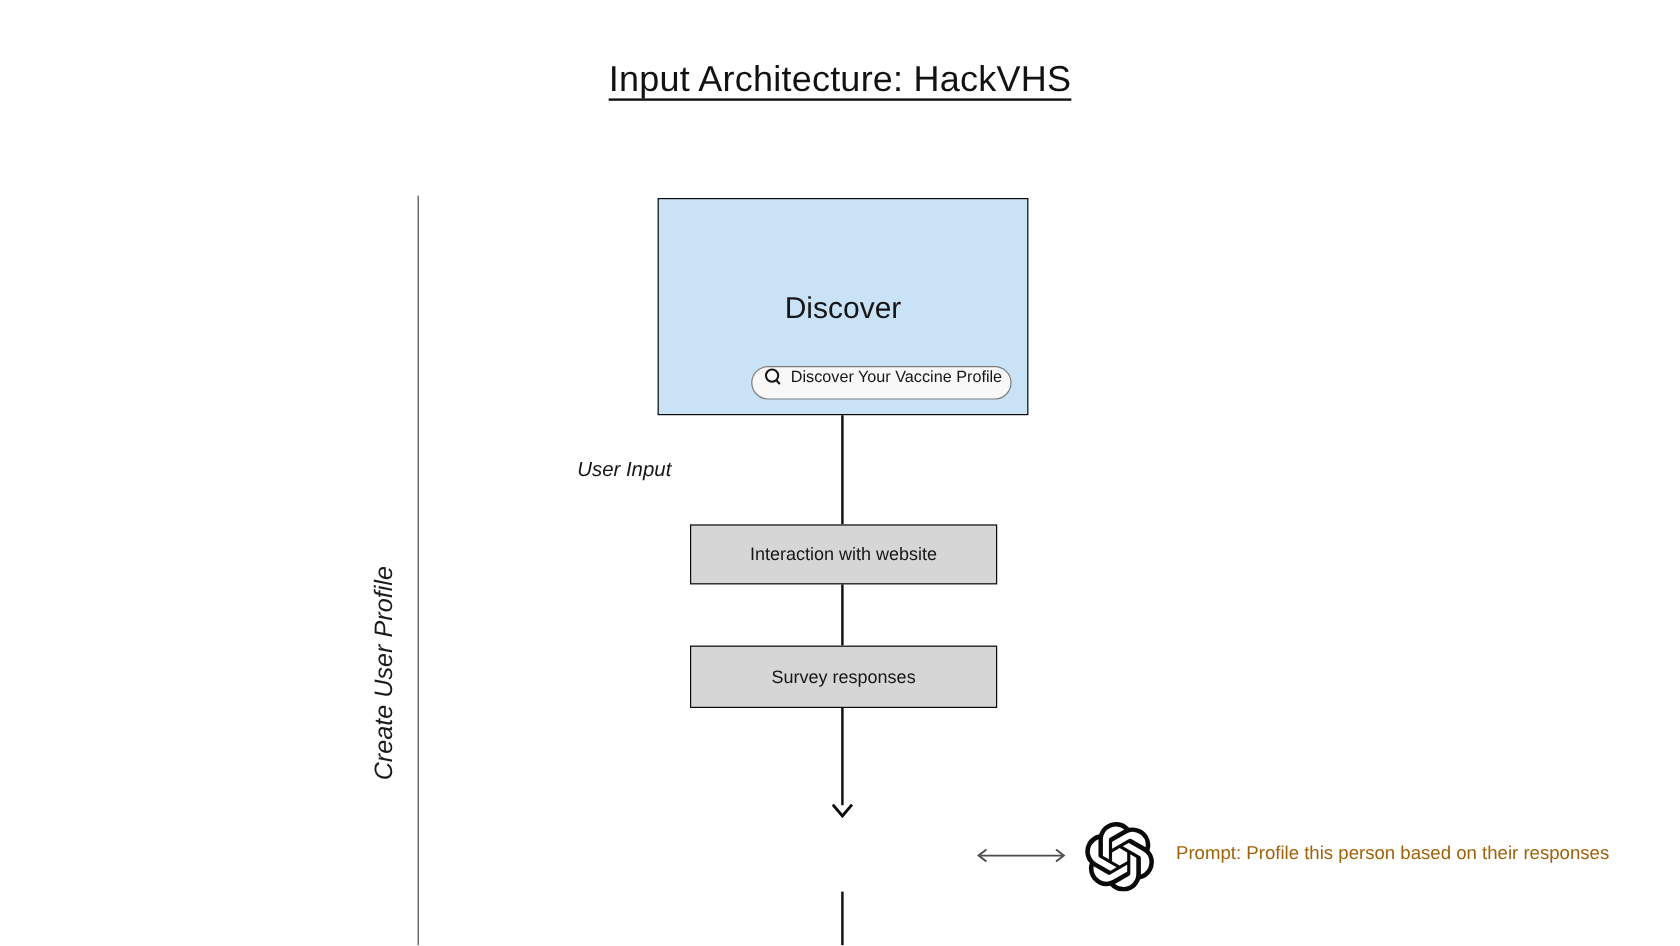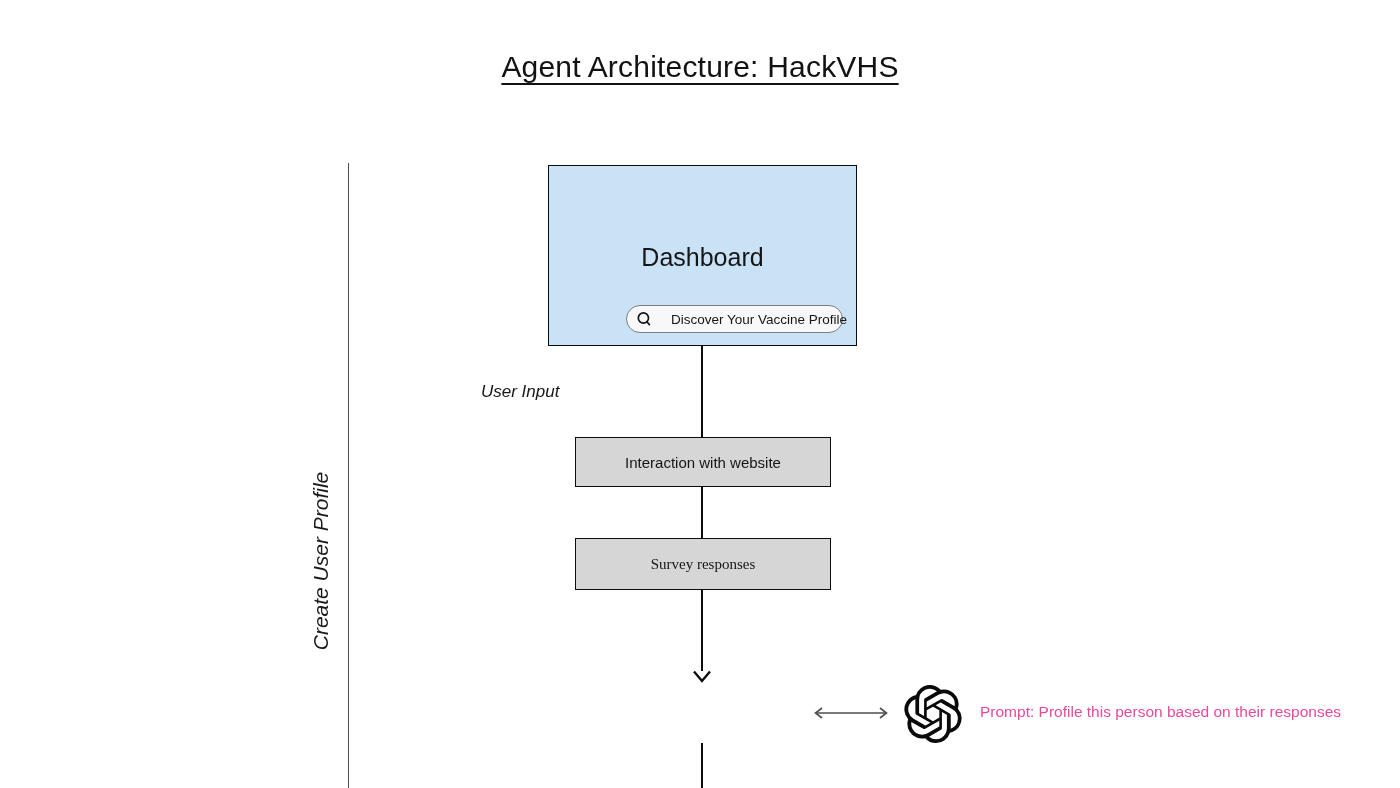--- a/index.html
+++ b/index.html
@@ -61,22 +61,21 @@
     color: #161616;
   }
   .search-pill {
     position: absolute;
     left: 77px; top: 139px;
     width: 217px; height: 28px;
     background: #f8f8f8;
     border: 1.5px solid #7d7d7d;
     border-radius: 14px;
     display: flex;
-    align-items: center;
-    gap: 18px;
+    gap: 6px;
     padding: 0 9px;
   }
   .search-pill .pill-text {
     font-size: 13.5px;
     color: #161616;
     white-space: nowrap;
   }
 
   .vline {
     position: absolute;
@@ -105,21 +104,21 @@
     width: 256px;
     background: #d6d6d6;
     border: 1px solid #0c0c0c;
     display: flex;
     align-items: center;
     justify-content: center;
     font-size: 15px;
     color: #161616;
   }
   .node-interaction { top: 437px; height: 50px; align-items: center; }
-  .node-survey { top: 538px; height: 52px; font-family: Liberation Serif, serif; }
+  .node-survey { top: 538px; height: 52px; }
 
   .arrowhead-down {
     position: absolute;
     left: 692px; top: 669px;
     width: 20px; height: 13px;
   }
 
   .agent-pill {
     position: absolute;
     left: 602px; top: 682px;
@@ -147,36 +146,36 @@
     position: absolute;
     left: 904px; top: 685px;
     width: 58px; height: 58px;
   }
 
   .prompt-text {
     position: absolute;
     left: 980px; top: 703px;
     width: 410px;
     font-size: 15.5px;
-    color: #ec4899;
+    color: #a16207;
     white-space: nowrap;
   }
 </style>
 </head>
 <body>
 
 <div class="canvas">
 
-  <h1 class="title">Agent Architecture: HackVHS</h1>
+  <h1 class="title">Input Architecture: HackVHS</h1>
 
   <div class="group-rule"></div>
   <div class="group-label">Create User Profile</div>
 
   <div class="dashboard-node">
-    <div class="dashboard-label">Dashboard</div>
+    <div class="dashboard-label">Discover</div>
     <div class="search-pill">
       <span style="display:flex;">
         <svg width="17" height="17" viewBox="0 0 17 17">
           <circle cx="7.4" cy="7.0" r="5.1" fill="none" stroke="#141414" stroke-width="1.7"></circle>
           <line x1="10.9" y1="10.8" x2="13.4" y2="13.6" stroke="#141414" stroke-width="1.7" stroke-linecap="round"></line>
         </svg>
       </span>
       <span class="pill-text">Discover Your Vaccine Profile</span>
     </div>
   </div>

